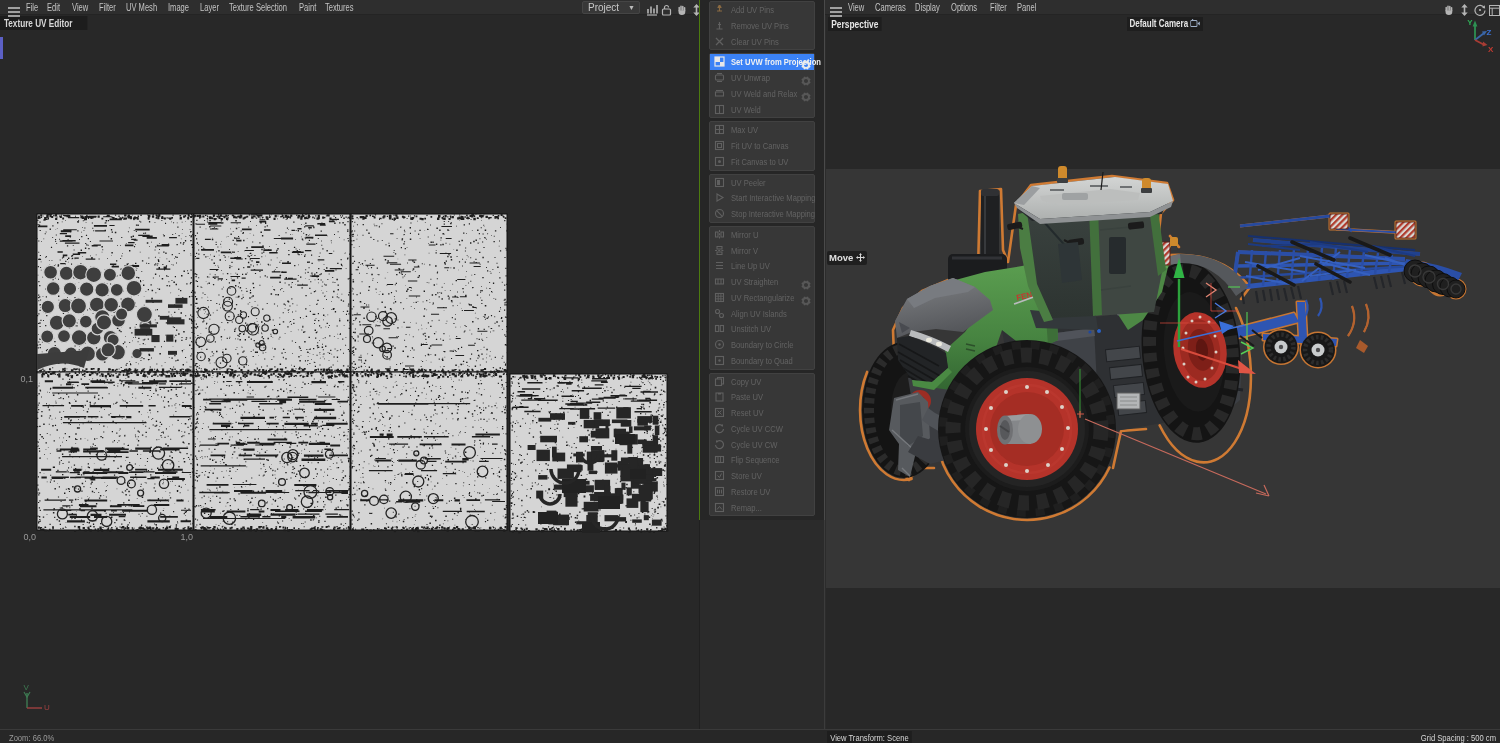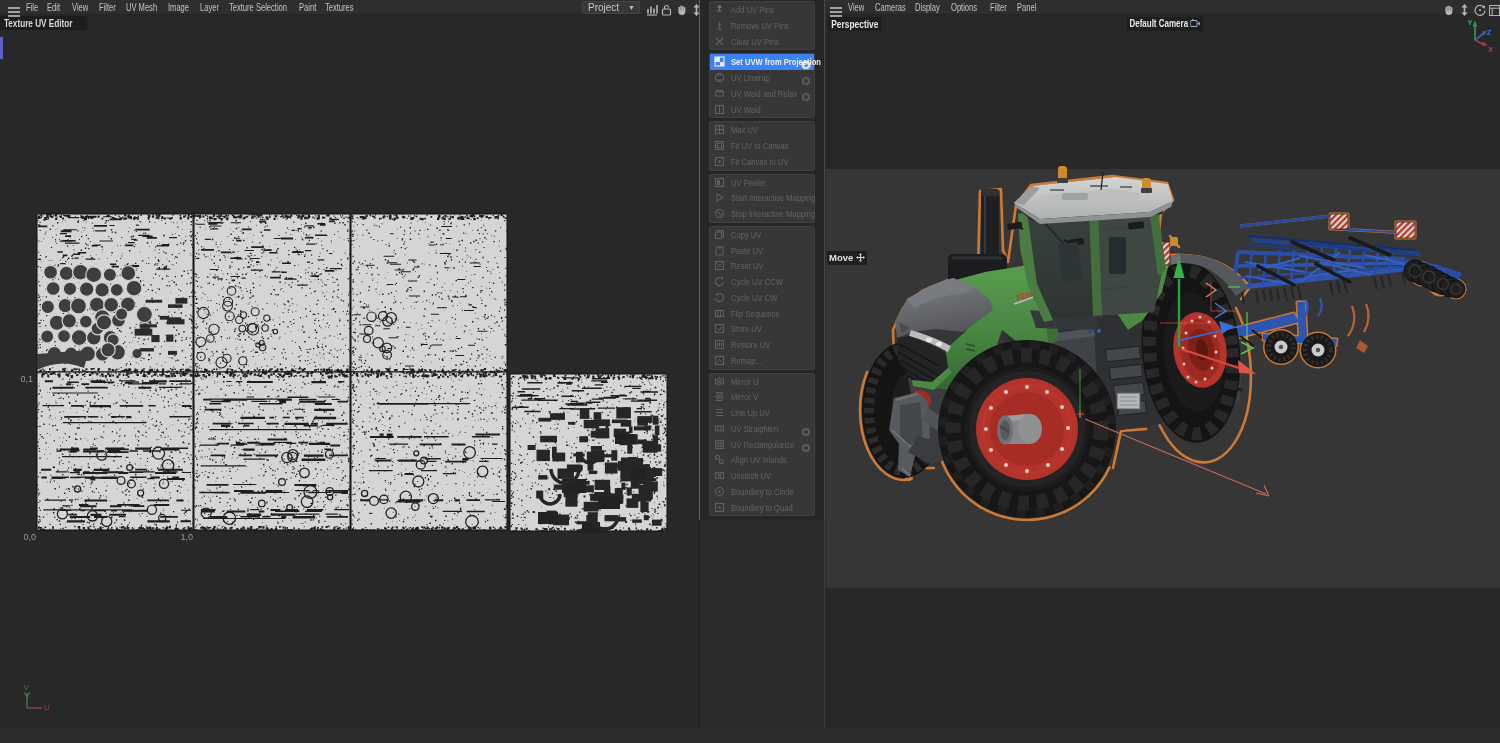--- a/index.html
+++ b/index.html
@@ -828,112 +828,20 @@
             </svg>
           </span>
           <span class="ml" style="color:#636363">Stop Interactive Mapping</span>
           <span class="mg"></span>
         </div>
       </div>
       <div class="mgroup">
         <div class="mitem">
           <span class="mi">
             <svg width="11" height="11" viewBox="0 0 11 11">
-              <rect x="1.5" y="3" width="6" height="6.5" fill="none" stroke="#606060" stroke-width="1.1"></rect>
-              <path d="M3.5 3V1.5h6V8H8" stroke="#606060" fill="none" stroke-width="1.1"></path>
-            </svg>
-          </span>
-          <span class="ml" style="color:#636363">Copy UV</span>
-          <span class="mg"></span>
-        </div>
-        <div class="mitem">
-          <span class="mi">
-            <svg width="11" height="11" viewBox="0 0 11 11">
-              <rect x="2" y="2" width="7" height="8" fill="none" stroke="#606060" stroke-width="1.1"></rect>
-              <path d="M4 2h3v1.5H4z" fill="#606060"></path>
-            </svg>
-          </span>
-          <span class="ml" style="color:#636363">Paste UV</span>
-          <span class="mg"></span>
-        </div>
-        <div class="mitem">
-          <span class="mi">
-            <svg width="11" height="11" viewBox="0 0 11 11">
-              <rect x="1.5" y="1.5" width="8" height="8" fill="none" stroke="#606060" stroke-width="1.1"></rect>
-              <path d="M3.5 3.5l4 4M7.5 3.5l-4 4" stroke="#606060" stroke-width="1"></path>
-            </svg>
-          </span>
-          <span class="ml" style="color:#636363">Reset UV</span>
-          <span class="mg"></span>
-        </div>
-        <div class="mitem">
-          <span class="mi">
-            <svg width="11" height="11" viewBox="0 0 11 11">
-              <path d="M8.7 3.2A4 4 0 1 0 9.5 6" fill="none" stroke="#606060" stroke-width="1.2"></path>
-              <path d="M8.8 1l.2 2.6L6.5 3" fill="#606060"></path>
-            </svg>
-          </span>
-          <span class="ml" style="color:#636363">Cycle UV CCW</span>
-          <span class="mg"></span>
-        </div>
-        <div class="mitem">
-          <span class="mi">
-            <svg width="11" height="11" viewBox="0 0 11 11">
-              <path d="M2.3 3.2A4 4 0 1 1 1.5 6" fill="none" stroke="#606060" stroke-width="1.2"></path>
-              <path d="M2.2 1L2 3.6 4.5 3" fill="#606060"></path>
-            </svg>
-          </span>
-          <span class="ml" style="color:#636363">Cycle UV CW</span>
-          <span class="mg"></span>
-        </div>
-        <div class="mitem">
-          <span class="mi">
-            <svg width="11" height="11" viewBox="0 0 11 11">
-              <rect x="1.5" y="2.5" width="8" height="6" fill="none" stroke="#606060" stroke-width="1.1"></rect>
-              <path d="M4 2.5v6M6.5 2.5v6" stroke="#606060" stroke-width="0.9"></path>
-            </svg>
-          </span>
-          <span class="ml" style="color:#636363">Flip Sequence</span>
-          <span class="mg"></span>
-        </div>
-        <div class="mitem">
-          <span class="mi">
-            <svg width="11" height="11" viewBox="0 0 11 11">
-              <rect x="1.5" y="1.5" width="8" height="8" fill="none" stroke="#606060" stroke-width="1.1"></rect>
-              <path d="M3.5 5.5l2 2 2-4" stroke="#606060" fill="none" stroke-width="1"></path>
-            </svg>
-          </span>
-          <span class="ml" style="color:#636363">Store UV</span>
-          <span class="mg"></span>
-        </div>
-        <div class="mitem">
-          <span class="mi">
-            <svg width="11" height="11" viewBox="0 0 11 11">
-              <rect x="1.5" y="1.5" width="8" height="8" fill="none" stroke="#606060" stroke-width="1.1"></rect>
-              <path d="M3.5 7.5V3.7M5.5 7.5V3.7M7.5 7.5V3.7" stroke="#606060" stroke-width="1"></path>
-            </svg>
-          </span>
-          <span class="ml" style="color:#636363">Restore UV</span>
-          <span class="mg"></span>
-        </div>
-        <div class="mitem">
-          <span class="mi">
-            <svg width="11" height="11" viewBox="0 0 11 11">
-              <rect x="1.5" y="1.5" width="8" height="8" fill="none" stroke="#606060" stroke-width="1.1"></rect>
-              <path d="M3 7.5l2.5-3 2.5 3" stroke="#606060" fill="none" stroke-width="1"></path>
-            </svg>
-          </span>
-          <span class="ml" style="color:#636363">Remap...</span>
-          <span class="mg"></span>
-        </div>
-      </div>
-      <div class="mgroup">
-        <div class="mitem">
-          <span class="mi">
-            <svg width="11" height="11" viewBox="0 0 11 11">
               <path d="M5.5 1v9" stroke="#606060" stroke-width="1.1" stroke-dasharray="2 1.2"></path>
               <path d="M1.5 3h2.5v5H1.5zM7 3h2.5v5H7z" fill="none" stroke="#606060" stroke-width="1.1"></path>
             </svg>
           </span>
           <span class="ml" style="color:#636363">Mirror U</span>
           <span class="mg"></span>
         </div>
         <div class="mitem">
           <span class="mi">
             <svg width="11" height="11" viewBox="0 0 11 11">
@@ -1013,13 +921,110 @@
           <span class="mi">
             <svg width="11" height="11" viewBox="0 0 11 11">
               <rect x="1.5" y="1.5" width="8" height="8" fill="none" stroke="#606060" stroke-width="1.1"></rect>
               <circle cx="5.5" cy="5.5" r="1.2" fill="#606060"></circle>
             </svg>
           </span>
           <span class="ml" style="color:#636363">Boundary to Quad</span>
           <span class="mg"></span>
         </div>
       </div>
+      <div class="mgroup">
+        <div class="mitem">
+          <span class="mi">
+            <svg width="11" height="11" viewBox="0 0 11 11">
+              <rect x="1.5" y="3" width="6" height="6.5" fill="none" stroke="#606060" stroke-width="1.1"></rect>
+              <path d="M3.5 3V1.5h6V8H8" stroke="#606060" fill="none" stroke-width="1.1"></path>
+            </svg>
+          </span>
+          <span class="ml" style="color:#636363">Copy UV</span>
+          <span class="mg"></span>
+        </div>
+        <div class="mitem">
+          <span class="mi">
+            <svg width="11" height="11" viewBox="0 0 11 11">
+              <rect x="2" y="2" width="7" height="8" fill="none" stroke="#606060" stroke-width="1.1"></rect>
+              <path d="M4 2h3v1.5H4z" fill="#606060"></path>
+            </svg>
+          </span>
+          <span class="ml" style="color:#636363">Paste UV</span>
+          <span class="mg"></span>
+        </div>
+        <div class="mitem">
+          <span class="mi">
+            <svg width="11" height="11" viewBox="0 0 11 11">
+              <rect x="1.5" y="1.5" width="8" height="8" fill="none" stroke="#606060" stroke-width="1.1"></rect>
+              <path d="M3.5 3.5l4 4M7.5 3.5l-4 4" stroke="#606060" stroke-width="1"></path>
+            </svg>
+          </span>
+          <span class="ml" style="color:#636363">Reset UV</span>
+          <span class="mg"></span>
+        </div>
+        <div class="mitem">
+          <span class="mi">
+            <svg width="11" height="11" viewBox="0 0 11 11">
+              <path d="M8.7 3.2A4 4 0 1 0 9.5 6" fill="none" stroke="#606060" stroke-width="1.2"></path>
+              <path d="M8.8 1l.2 2.6L6.5 3" fill="#606060"></path>
+            </svg>
+          </span>
+          <span class="ml" style="color:#636363">Cycle UV CCW</span>
+          <span class="mg"></span>
+        </div>
+        <div class="mitem">
+          <span class="mi">
+            <svg width="11" height="11" viewBox="0 0 11 11">
+              <path d="M2.3 3.2A4 4 0 1 1 1.5 6" fill="none" stroke="#606060" stroke-width="1.2"></path>
+              <path d="M2.2 1L2 3.6 4.5 3" fill="#606060"></path>
+            </svg>
+          </span>
+          <span class="ml" style="color:#636363">Cycle UV CW</span>
+          <span class="mg"></span>
+        </div>
+        <div class="mitem">
+          <span class="mi">
+            <svg width="11" height="11" viewBox="0 0 11 11">
+              <rect x="1.5" y="2.5" width="8" height="6" fill="none" stroke="#606060" stroke-width="1.1"></rect>
+              <path d="M4 2.5v6M6.5 2.5v6" stroke="#606060" stroke-width="0.9"></path>
+            </svg>
+          </span>
+          <span class="ml" style="color:#636363">Flip Sequence</span>
+          <span class="mg"></span>
+        </div>
+        <div class="mitem">
+          <span class="mi">
+            <svg width="11" height="11" viewBox="0 0 11 11">
+              <rect x="1.5" y="1.5" width="8" height="8" fill="none" stroke="#606060" stroke-width="1.1"></rect>
+              <path d="M3.5 5.5l2 2 2-4" stroke="#606060" fill="none" stroke-width="1"></path>
+            </svg>
+          </span>
+          <span class="ml" style="color:#636363">Store UV</span>
+          <span class="mg"></span>
+        </div>
+        <div class="mitem">
+          <span class="mi">
+            <svg width="11" height="11" viewBox="0 0 11 11">
+              <rect x="1.5" y="1.5" width="8" height="8" fill="none" stroke="#606060" stroke-width="1.1"></rect>
+              <path d="M3.5 7.5V3.7M5.5 7.5V3.7M7.5 7.5V3.7" stroke="#606060" stroke-width="1"></path>
+            </svg>
+          </span>
+          <span class="ml" style="color:#636363">Restore UV</span>
+          <span class="mg"></span>
+        </div>
+        <div class="mitem">
+          <span class="mi">
+            <svg width="11" height="11" viewBox="0 0 11 11">
+              <rect x="1.5" y="1.5" width="8" height="8" fill="none" stroke="#606060" stroke-width="1.1"></rect>
+              <path d="M3 7.5l2.5-3 2.5 3" stroke="#606060" fill="none" stroke-width="1"></path>
+            </svg>
+          </span>
+          <span class="ml" style="color:#636363">Remap...</span>
+          <span class="mg"></span>
+        </div>
+      </div>
     </div>
+  <div class="statusbar">
+    <span style="left:9px">Zoom: 66.0%</span>
+    <span style="left:827px;color:#d8d8d8;background:#1e1e1e;padding:0 4px">View Transform: Scene</span>
+    <span style="right:4px;color:#d8d8d8;transform-origin:100% 0">Grid Spacing : 500 cm</span>
+  </div>
 </div>
 </body></html>

